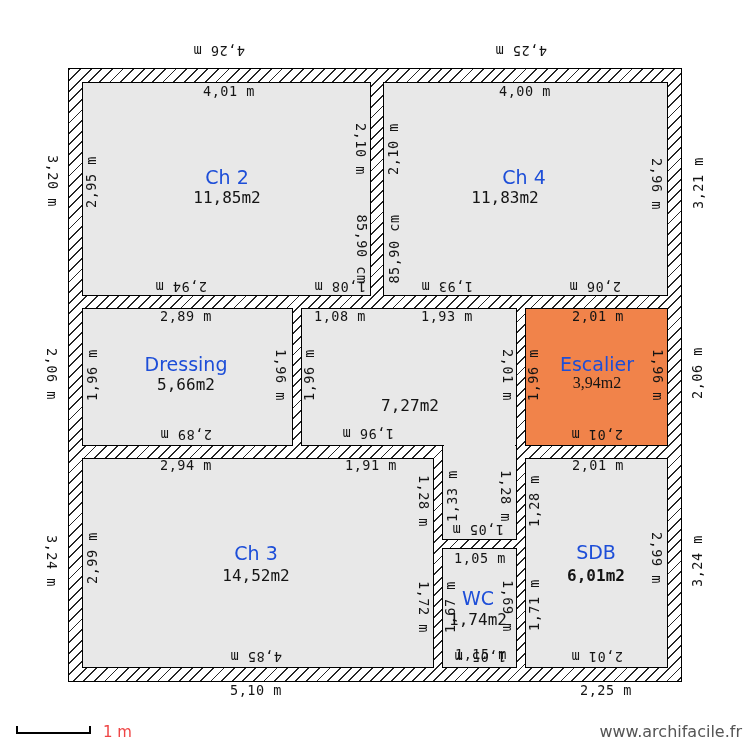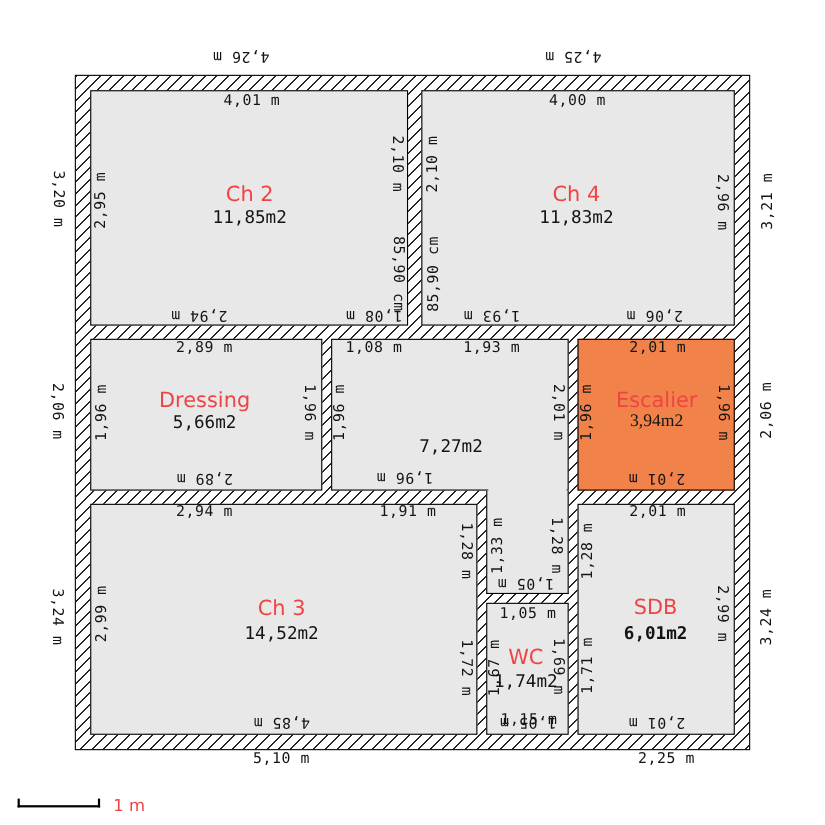--- a/index.html
+++ b/index.html
@@ -22,21 +22,21 @@
   #wall-patch{position:absolute;left:444px;top:443px;width:71px;height:6px;background:var(--room-fill,#e8e8e8);z-index:3;}
   .dim{
     position:absolute;z-index:4;white-space:nowrap;color:#141414;
     font:13.5px "DejaVu Sans Mono",monospace;letter-spacing:0.5px;
     transform:translate(-50%,-50%);
   }
   .dim.o-ud{transform:translate(-50%,-50%) rotate(180deg);}
   .dim.o-cw{transform:translate(-50%,-50%) rotate(90deg);}
   .dim.o-ccw{transform:translate(-50%,-50%) rotate(-90deg);}
   .room-title{
-    position:absolute;z-index:4;white-space:nowrap;color:#ef4444;
+    position:absolute;z-index:4;white-space:nowrap;color:#1d4ed8;
     font:19px "DejaVu Sans",sans-serif;transform:translate(-50%,-50%);
   }
   .room-area{
     position:absolute;z-index:4;white-space:nowrap;color:#141414;
     font:16px "DejaVu Sans Mono",monospace;transform:translate(-50%,-50%);
   }
   #scale-bar{
     position:absolute;left:16px;top:726px;width:75px;height:8px;z-index:4;
     border-left:2px solid #000;border-right:2px solid #000;border-bottom:2px solid #000;
     box-sizing:border-box;
@@ -51,26 +51,27 @@
   }
 </style>
 </head>
 <body>
 
 <div id="plan-area">
   <div id="walls-base"></div>
   <div id="wall-patch"></div>
   <div id="scale-bar"></div>
   <div id="scale-label">1 m</div>
+  <a id="watermark">www.archifacile.fr</a>
 <div class="room" style="left: 82px; top: 82px; width: 289px; height: 214px;"></div>
     <span class="room-title" style="left: 227px; top: 177px;">Ch 2</span>
     <span class="room-area" style="left: 227px; top: 197px;">11,85m2</span>
     <div class="room" style="left: 383px; top: 82px; width: 285px; height: 214px;"></div>
     <span class="room-title" style="left: 524px; top: 177px;">Ch 4</span>
-    <span class="room-area" style="left: 524px; top: 197px;">11,83m2</span>
+    <span class="room-area" style="left: 505px; top: 197px;">11,83m2</span>
     <div class="room" style="left: 82px; top: 308px; width: 211px; height: 138px;"></div>
     <span class="room-title" style="left: 186px; top: 364px;">Dressing</span>
     <span class="room-area" style="left: 186px; top: 384px;">5,66m2</span>
     <div class="room" style="left: 301px; top: 308px; width: 216px; height: 138px;"></div>
     <span class="room-area" style="left: 410px; top: 405px;">7,27m2</span>
     <div class="room highlight" style="left: 525px; top: 308px; width: 143px; height: 138px;"></div>
     <span class="room-title" style="left: 597px; top: 364px;">Escalier</span>
     <span class="room-area" style="left: 597px; top: 383px; font-family: Liberation Serif, serif;">3,94m2</span>
     <div class="room" style="left: 82px; top: 458px; width: 352px; height: 210px;"></div>
     <span class="room-title" style="left: 256px; top: 553px;">Ch 3</span>

